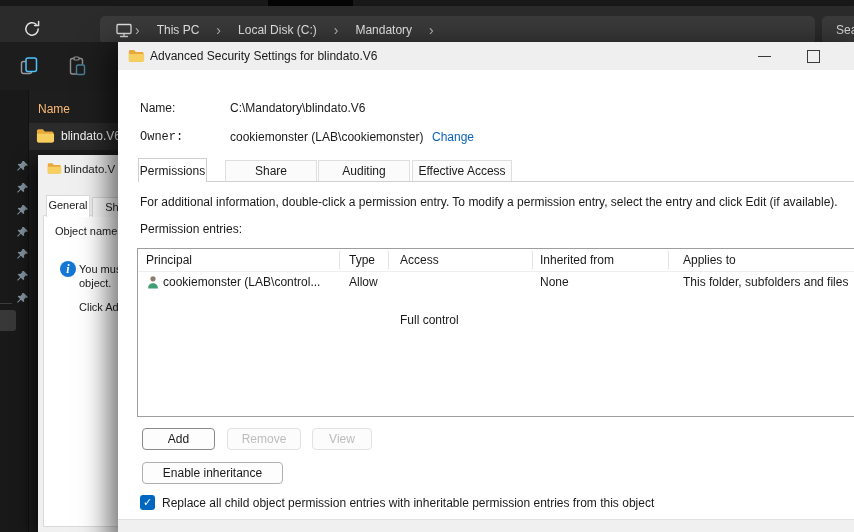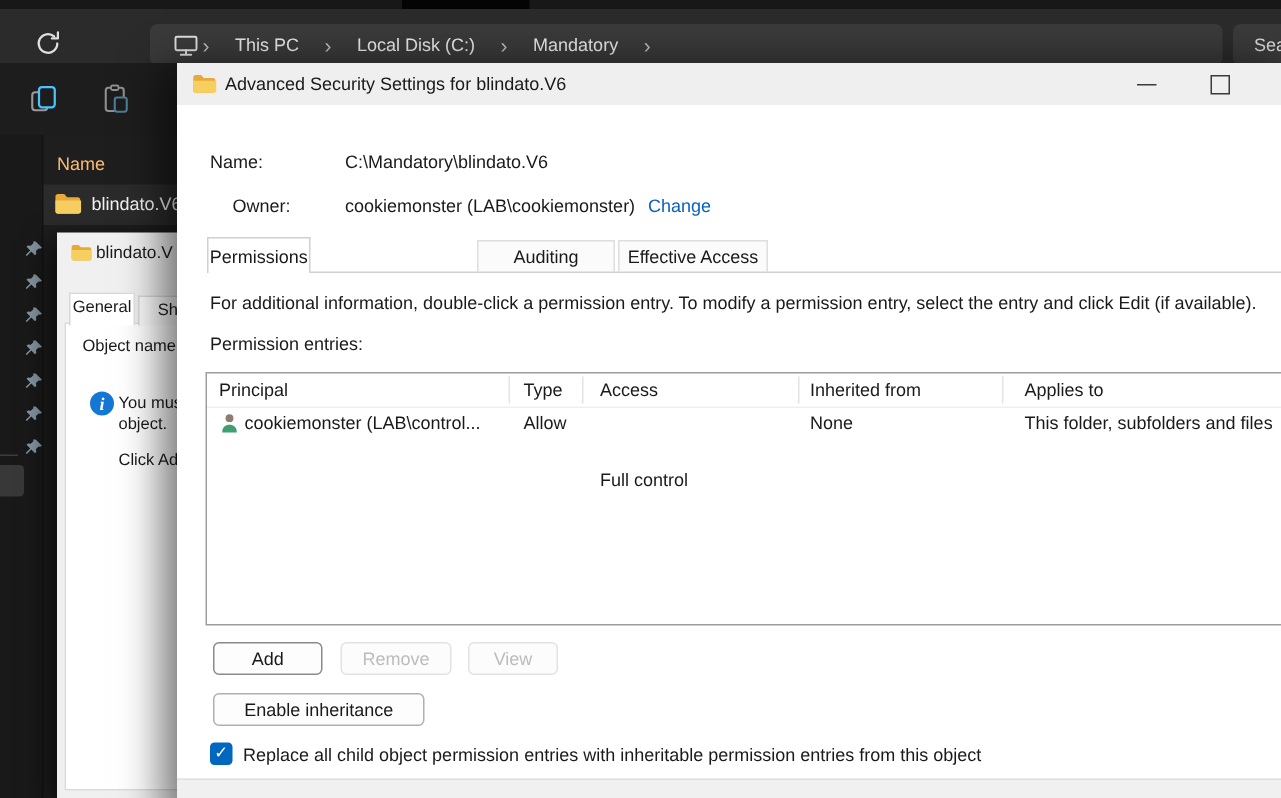--- a/index.html
+++ b/index.html
@@ -212,26 +212,27 @@
         <path d="M1 5.5h18V13c0 1-.8 1.8-1.8 1.8H2.8c-1 0-1.8-.8-1.8-1.8z" fill="#f6cf60"></path>
       </svg>
     </span>
     <span class="sectitle">Advanced Security Settings for blindato.V6</span>
     <div class="minbtn"></div>
     <div class="maxbtn"></div>
   </div>
 
   <div class="fldlabel" style="left:22px;top:59px;">Name:</div>
   <div class="fldlabel" style="left:112px;top:59px;">C:\Mandatory\blindato.V6</div>
-  <div class="fldlabel" style="left:37px;top:88px;">Owner:</div>
+  <div class="fldlabel" style="left:22px;top:88px;font-family:Liberation Mono, monospace;">Owner:</div>
   <div class="fldlabel" style="left:112px;top:88px;">cookiemonster (LAB\cookiemonster)</div>
   <div class="linkblue" style="left:314px;top:88px;color:#0b62bd;">Change</div>
 
   <div class="tabline"></div>
   <div class="sectab active" style="left:20px;width:69px;">Permissions</div>
+  <div class="sectab" style="left:107px;width:92px;">Share</div>
   <div class="sectab" style="left:200px;width:92px;">Auditing</div>
   <div class="sectab" style="left:294px;width:100px;">Effective Access</div>
 
   <div class="instr">For additional information, double-click a permission entry. To modify a permission entry, select the entry and click Edit (if available).</div>
   <div class="entlabel">Permission entries:</div>
 
   <div class="listbox">
     <div class="lcol" style="left:8px;">Principal</div>
     <div class="lsep" style="left:201px;"></div>
     <div class="lcol" style="left:211px;">Type</div>

